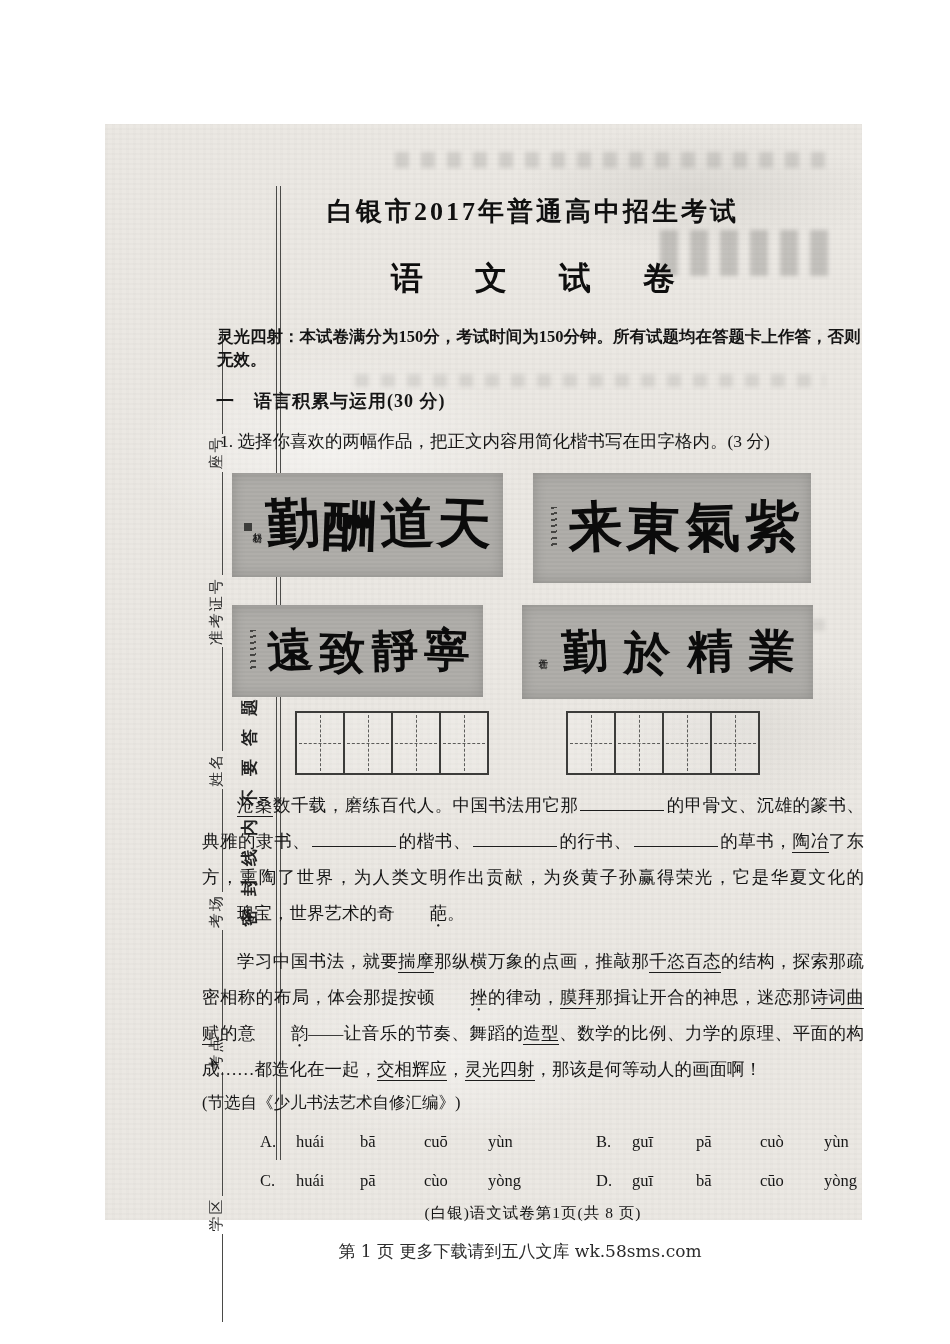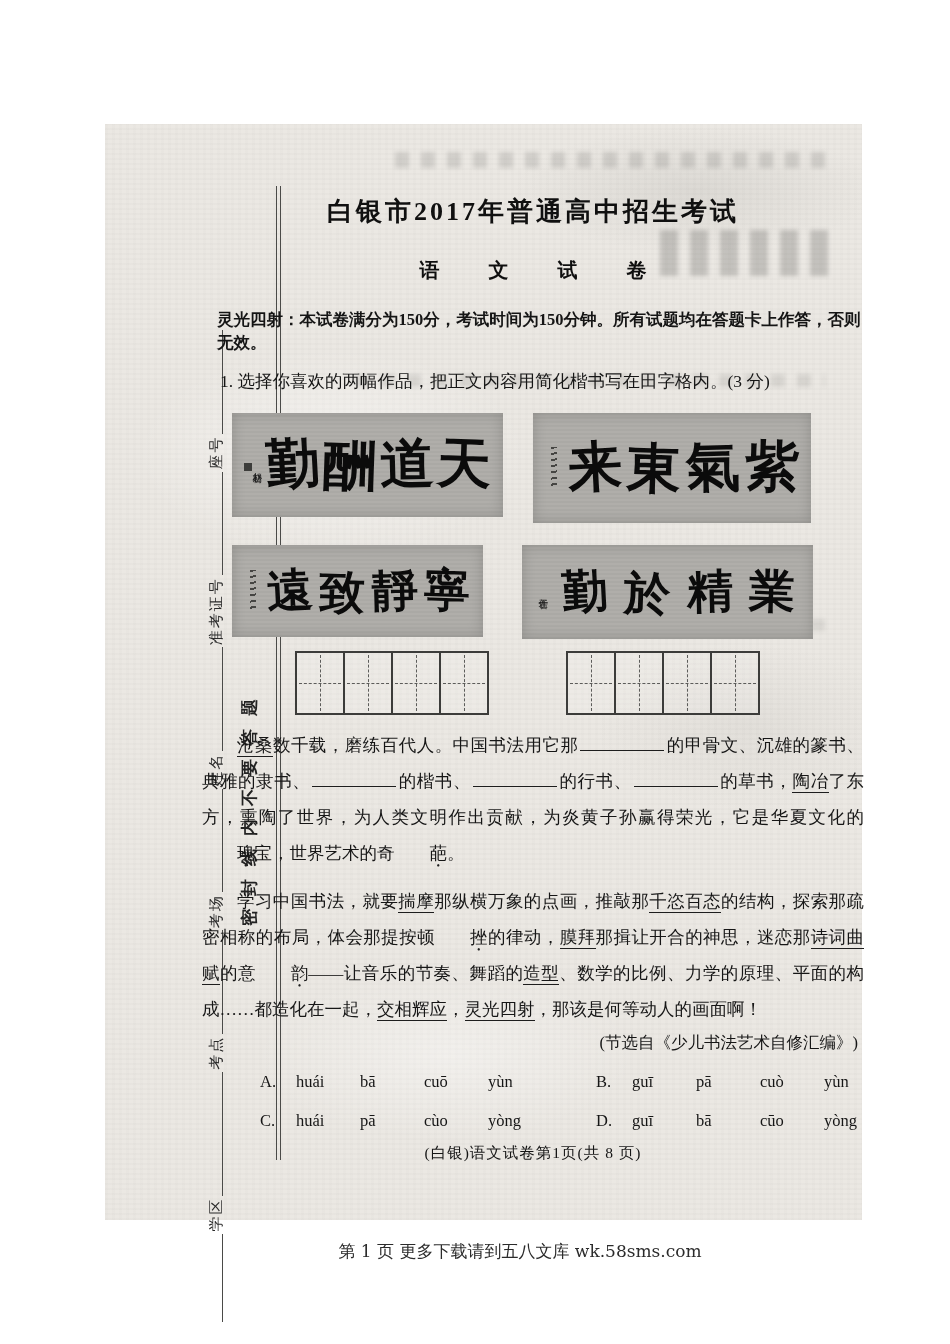--- a/index.html
+++ b/index.html
@@ -45,21 +45,21 @@
   }
   .seal-double-line{
     position:absolute;left:171px;top:62px;width:3px;height:974px;
     border-left:1px solid #4a4a48;border-right:1px solid #4a4a48;
   }
 
   
   .content{position:absolute;left:97px;top:0;width:662px;font-size:17px;line-height:1.4;font-family:Liberation Serif, serif;}
   .content > *{margin:0;}
   .title{margin-top:70px;text-align:center;font-size:26px;font-weight:bold;letter-spacing:3px;color:#101010;}
-  .subtitle{margin-top:26px;text-align:center;font-size:20px;font-weight:bold;letter-spacing:22px;text-indent:22px;color:#0e0e0e;}
+  .subtitle{margin-top:26px;text-align:center;font-size:32px;font-weight:bold;letter-spacing:22px;text-indent:22px;color:#0e0e0e;}
   .notice{margin-top:24px;margin-left:15px;font-weight:bold;font-size:16.5px;color:#151515;}
   .section-head{margin-top:18px;margin-left:14px;font-weight:bold;font-size:18px;letter-spacing:1px;}
   .q-line{margin-top:14px;margin-left:18px;font-size:17.5px;}
 
   
   .banner-row{display:flex;}
   .row1{margin-top:20px;margin-left:30px;gap:30px;}
   .row2{margin-top:22px;margin-left:30px;gap:39px;}
   .banner{
     background:#b0aeaa;display:flex;align-items:stretch;padding:4px 10px;
@@ -92,21 +92,21 @@
   .cell:last-child{border-right:none;}
   .cell::before{content:"";position:absolute;left:50%;top:2px;bottom:2px;border-left:1.5px dashed #5c5c5a;}
   .cell::after{content:"";position:absolute;top:50%;left:2px;right:2px;border-top:1.5px dashed #5c5c5a;}
 
   
   .para{margin-top:12px;text-indent:2em;text-align:justify;line-height:36px;font-size:17.5px;}
   .ul{border-bottom:1.3px solid #1d1d1d;padding-bottom:1px;}
   .blank{display:inline-block;width:84px;height:12px;border-bottom:1.3px solid #1d1d1d;margin:0 2px;vertical-align:baseline;}
   .dotchar{position:relative;display:inline-block;}
   .dotchar::after{content:"•";position:absolute;left:50%;bottom:-13px;transform:translateX(-50%);font-size:10px;color:#1d1d1d;}
-  .source-line{margin-top:4px;text-align:right;padding-right:6px;font-size:16.5px;}
+  .source-line{margin-top:4px;padding-right:6px;font-size:16.5px;}
   .subq{margin-top:8px;margin-left:8px;font-size:17.5px;}
 
   
   .options{margin-top:6px;}
   .options-row{display:flex;margin-left:58px;margin-top:16px;font-size:16.5px;}
   .opt-group{display:flex;width:302px;}
   .opt-group + .opt-group{margin-left:44px;}
   .opt-label{width:36px;}
   .py{width:64px;}
 
@@ -142,20 +142,21 @@
       <span class="seal-label">座号</span>
       <span class="blank-line"></span>
     </div>
   <div class="seal-warning">密封线内不要答题</div>
   <div class="seal-double-line"></div>
 
   <div class="content">
     <div class="title">白银市2017年普通高中招生考试</div>
     <div class="subtitle">语 文 试 卷</div>
     <p class="notice"><span>灵光四射：</span><span>本试卷满分为150分，考试时间为150分钟。所有试题均在答题卡上作答，否则无效。</span></p>
+    <div class="section-head">一　语言积累与运用(30 分)</div>
     <div class="q-line">1. 选择你喜欢的两幅作品，把正文内容用简化楷书写在田字格内。(3 分)</div>
 
     <div class="banner-row row1" id="banner-row-1">
         <div class="banner b1">
           <div class="sig">赵朴初<div class="seal-stamp"></div></div>
           <div class="chars">
             <span>勤</span>
             <span>酬</span>
             <span>道</span>
             <span>天</span>

